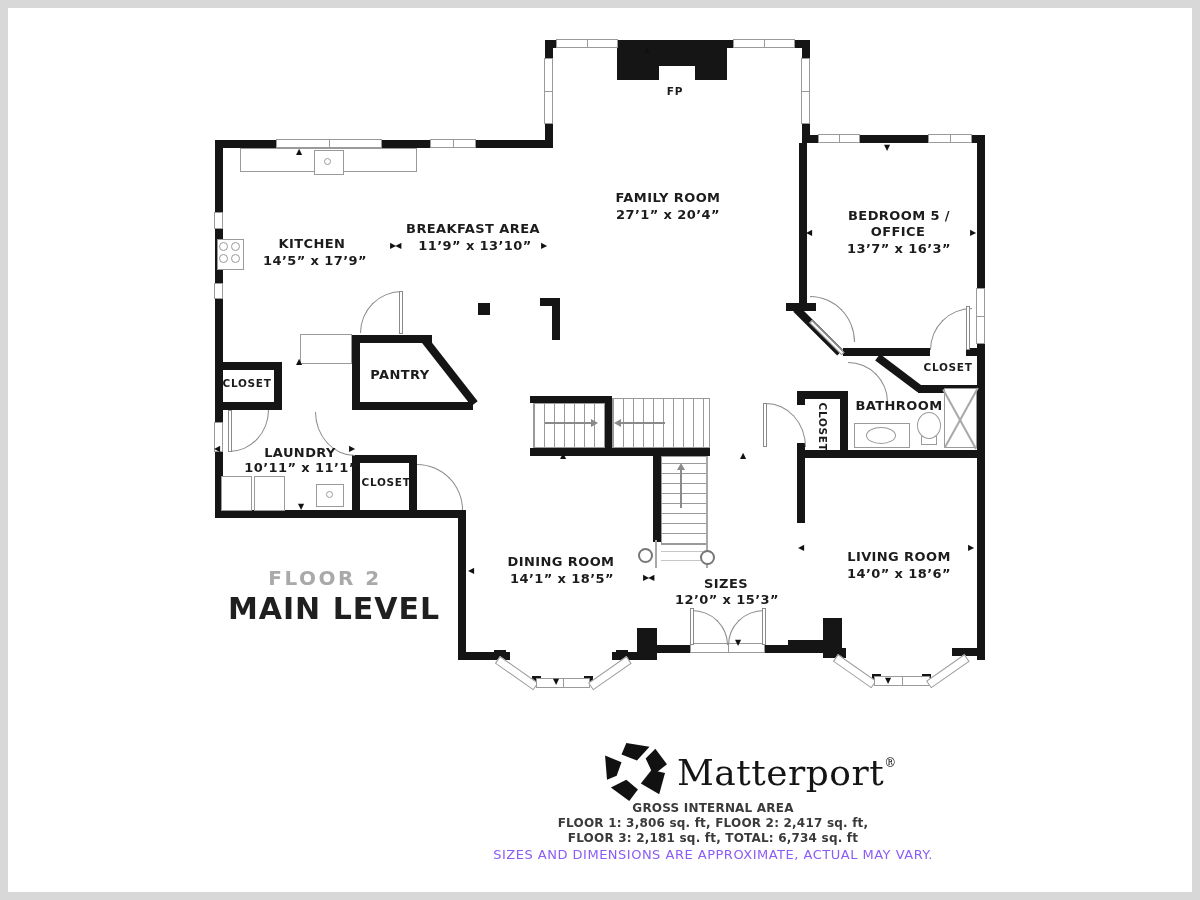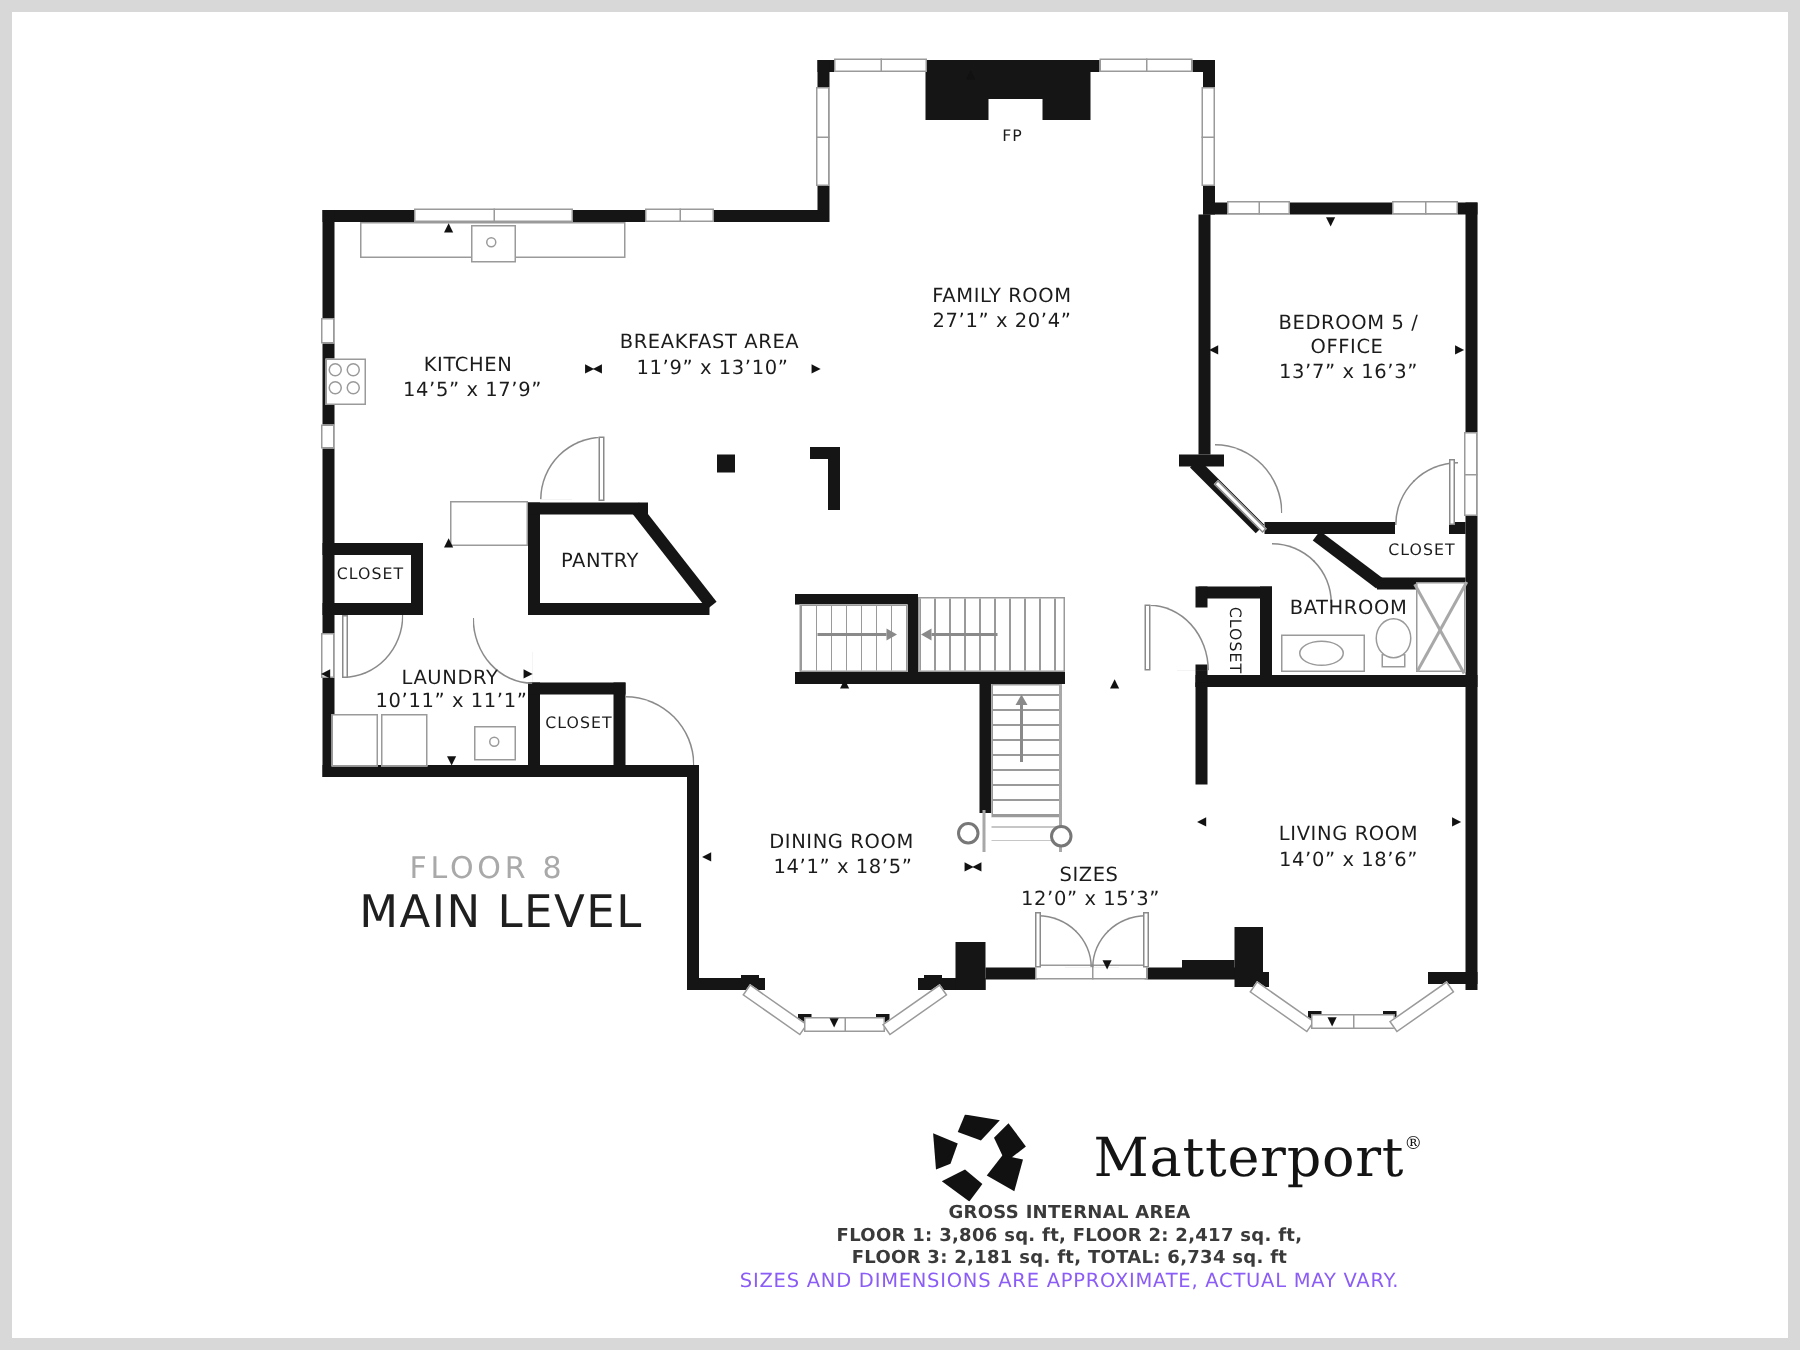--- a/index.html
+++ b/index.html
@@ -1,19 +1,19 @@
 <!DOCTYPE html>
 <html><head>
 <meta charset="utf-8">
 <style>
   html,body{margin:0;padding:0;background:#fff;}
   #page{position:relative;width:1200px;height:900px;background:#fff;overflow:hidden;
         font-family:"DejaVu Sans",sans-serif;}
   #frame{position:absolute;inset:0;border:8px solid #d8d8d8;pointer-events:none;z-index:40;}
-  #plan{position:absolute;left:0;top:0;width:1200px;height:788px;}
+  #plan{position:absolute;left:0;top:0;width:1200px;height:788px;font-weight:bold;}
   .wall{position:absolute;background:#151515;transform-origin:0 0;}
   .wfill{position:absolute;background:#fff;}
   .window{position:absolute;background:#fff;border:1px solid #9a9a9a;box-sizing:border-box;transform-origin:0 0;}
   .window.mid::after{content:"";position:absolute;left:50%;top:-1px;bottom:-1px;width:1px;background:#9a9a9a;}
   .window.vmid::after{content:"";position:absolute;top:50%;left:-1px;right:-1px;height:1px;background:#9a9a9a;}
   .arc{position:absolute;box-sizing:border-box;}
   .arc-tr{border-top:1.5px solid #8a8a8a;border-right:1.5px solid #8a8a8a;border-top-right-radius:100% 100%;}
   .arc-tl{border-top:1.5px solid #8a8a8a;border-left:1.5px solid #8a8a8a;border-top-left-radius:100% 100%;}
   .arc-br{border-bottom:1.5px solid #8a8a8a;border-right:1.5px solid #8a8a8a;border-bottom-right-radius:100% 100%;}
   .arc-bl{border-bottom:1.5px solid #8a8a8a;border-left:1.5px solid #8a8a8a;border-bottom-left-radius:100% 100%;}
@@ -28,21 +28,21 @@
   .mark{position:absolute;font-size:8px;color:#111;line-height:1;letter-spacing:-1px;z-index:6;}
   .volute{position:absolute;width:15px;height:15px;border:2px solid #777;border-radius:50%;background:#fff;box-sizing:border-box;}
   .arrowline{position:absolute;background:#8a8a8a;}
   .ah{position:absolute;width:0;height:0;border-style:solid;}
   .lbl{position:absolute;transform:translateX(-50%);font-size:13px;color:#1c1c1c;
        letter-spacing:.4px;white-space:nowrap;z-index:5;}
   .lbl.sm{font-size:10.5px;letter-spacing:.7px;}
   .lbl.vert{transform:translate(-50%,-50%) rotate(90deg);}
   .floor2{position:absolute;transform:translateX(-50%);font-size:20px;color:#a9a9a9;letter-spacing:2.5px;z-index:5;}
   .mainlevel{position:absolute;transform:translateX(-50%);font-size:30px;color:#1f1f1f;letter-spacing:1px;z-index:5;}
-  #brand{position:absolute;left:622px;top:743px;display:flex;align-items:center;z-index:5;gap:35px;}
+  #brand{position:absolute;left:605px;top:743px;display:flex;align-items:center;z-index:5;}
   #brand .word{font-family:"DejaVu Serif",serif;font-size:36px;color:#141414;margin-left:10px;letter-spacing:.5px;}
   #brand sup{font-size:12px;color:#141414;vertical-align:18px;}
   #footer{position:absolute;left:713px;top:801px;transform:translateX(-50%);display:flex;
           flex-direction:column;align-items:center;gap:1px;z-index:5;white-space:nowrap;}
   .fline{font-size:12px;font-weight:bold;color:#3a3a3a;letter-spacing:.2px;}
   .fdisc{font-size:13px;color:#8b5cf6;letter-spacing:.5px;margin-top:1px;}
 </style>
 </head>
 <body>
 
@@ -78,21 +78,21 @@
     <div class="lbl" style="left:899px;top:549px">LIVING ROOM</div>
     <div class="lbl" style="left:899px;top:566px">14’0” x 18’6”</div>
 
     <div class="lbl" style="left:899px;top:398px">BATHROOM</div>
 
     <div class="lbl sm" style="left:247px;top:377px">CLOSET</div>
     <div class="lbl sm" style="left:386px;top:476px">CLOSET</div>
     <div class="lbl sm vert" style="left:823px;top:427px">CLOSET</div>
     <div class="lbl sm" style="left:948px;top:361px">CLOSET</div>
 
-    <div class="floor2" style="left:325px;top:566px">FLOOR 8</div>
+    <div class="floor2" style="left:325px;top:566px">FLOOR 2</div>
     <div class="mainlevel" style="left:334px;top:591px">MAIN LEVEL</div>
   <div class="wall" style="left: 545px; top: 40px; width: 265px; height: 8px;"></div>
       <div class="wall" style="left: 545px; top: 40px; width: 8px; height: 100px;"></div>
       <div class="wall" style="left: 802px; top: 40px; width: 8px; height: 103px;"></div>
       <div class="wall" style="left: 215px; top: 140px; width: 338px; height: 8px;"></div>
       <div class="wall" style="left: 802px; top: 135px; width: 183px; height: 8px;"></div>
       <div class="wall" style="left: 215px; top: 140px; width: 8px; height: 378px;"></div>
       <div class="wall" style="left: 977px; top: 135px; width: 8px; height: 525px;"></div>
       <div class="wall" style="left: 215px; top: 510px; width: 250px; height: 8px;"></div>
       <div class="wall" style="left: 458px; top: 510px; width: 8px; height: 148px;"></div>

